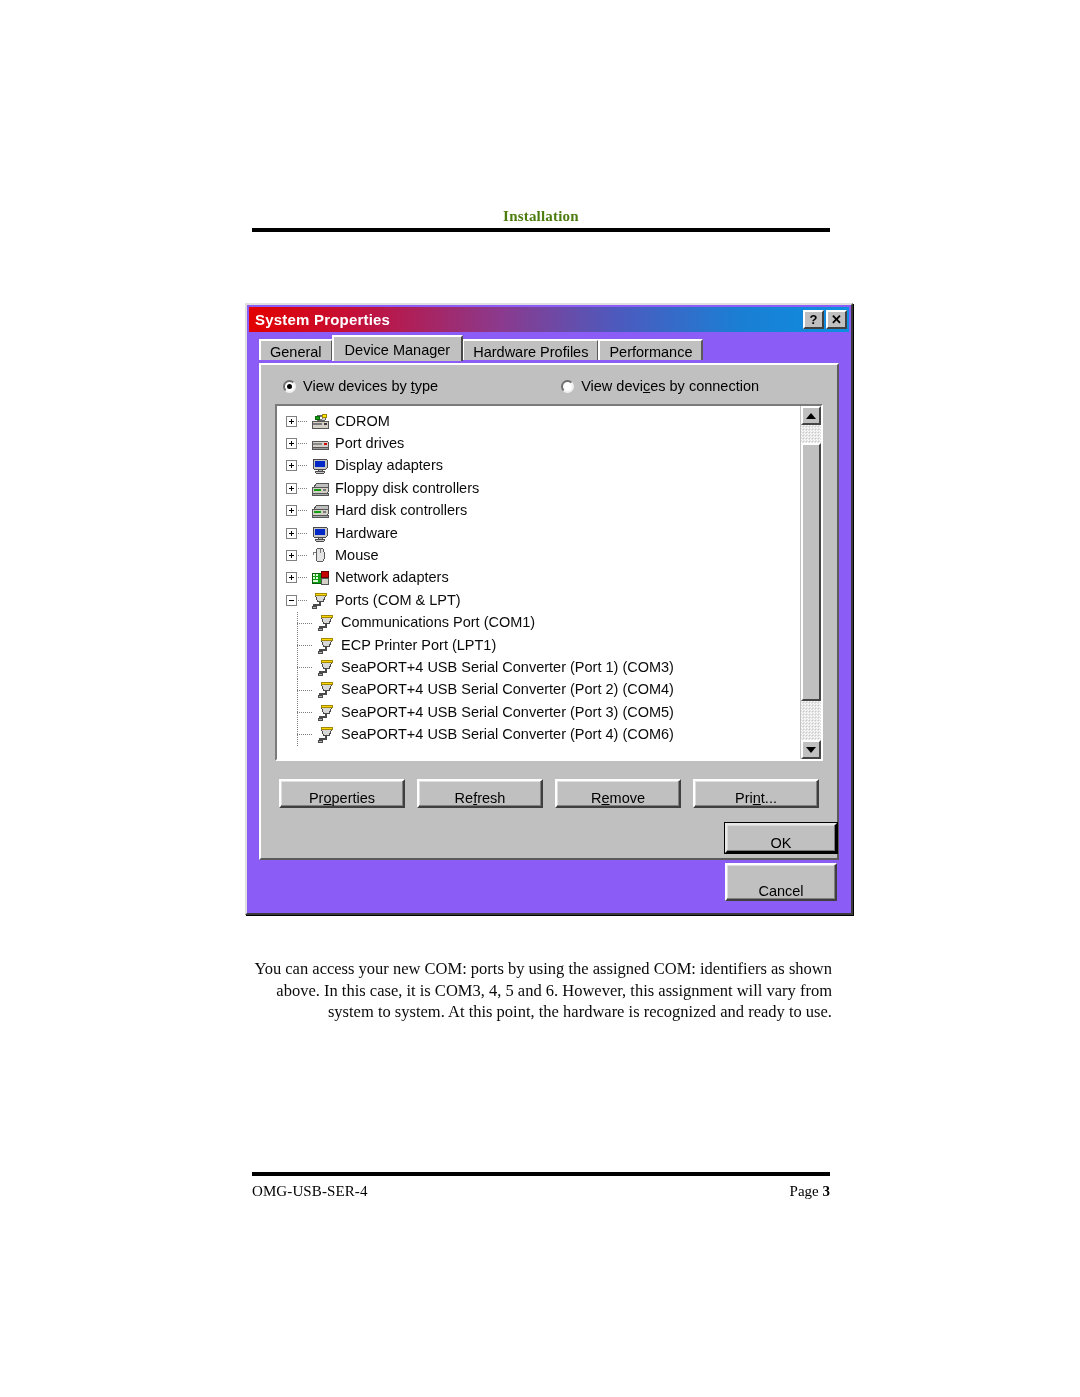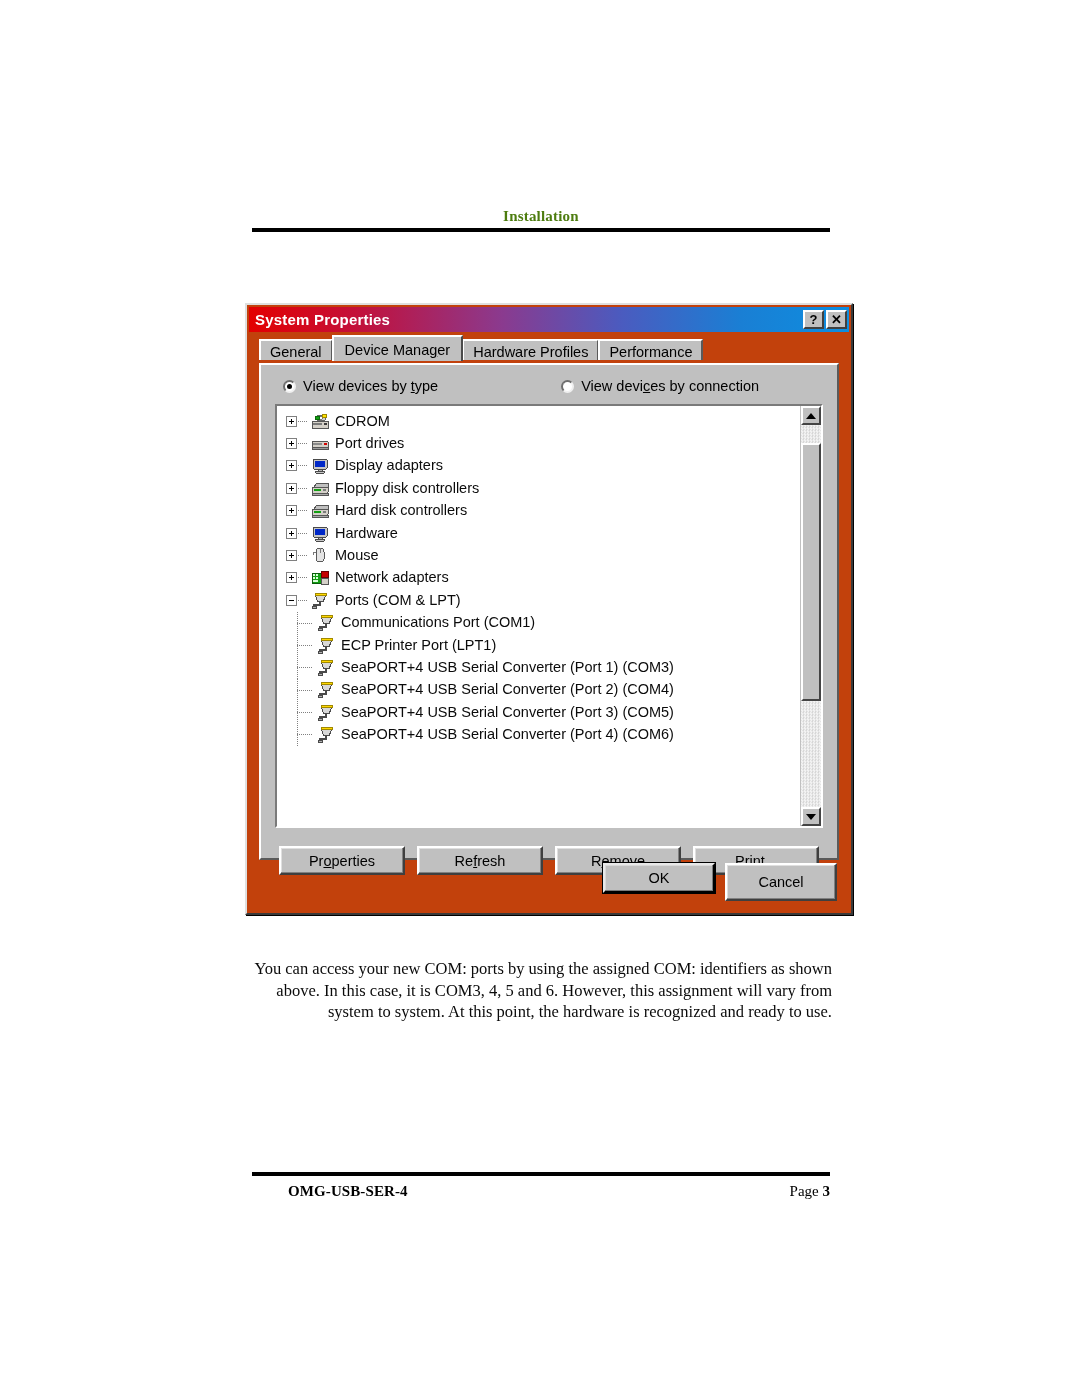--- a/index.html
+++ b/index.html
@@ -49,21 +49,21 @@
   }
   #page-footer .ftr-row {
     margin-top: 7px;
     display: flex;
     justify-content: space-between;
     align-items: baseline;
     font-family: "Liberation Serif", serif;
     font-size: 15px;
     color: #000;
   }
-  #page-footer .ftr-left { font-weight: bold; letter-spacing: .1px; margin-left: 36px; }
+  #page-footer .ftr-left { font-weight: normal; letter-spacing: .1px; }
   #page-footer .ftr-right { font-weight: normal; }
   #page-footer .ftr-right b { font-weight: bold; }
 
   
   #body-text {
     position: absolute;
     left: 252px;
     top: 958px;
     width: 580px;
     font-family: "Liberation Serif", serif;
@@ -73,21 +73,21 @@
     text-align: right;
   }
 
   
   #dialog {
     position: absolute;
     left: 245px;
     top: 303px;
     width: 608px;
     height: 612px;
-    background: #c2410c;
+    background: #8b5cf6;
     border-top: 2px solid #dfdfdf;
     border-left: 2px solid #dfdfdf;
     border-right: 2px solid #3a3a3a;
     border-bottom: 2px solid #3a3a3a;
     box-sizing: border-box;
     font-family: "Liberation Sans", sans-serif;
     box-shadow: 1px 1px 0 #000;
   }
   .titlebar {
     height: 25px;
@@ -198,21 +198,21 @@
   }
   .radio-dot .inner {
     width: 5px; height: 5px; border-radius: 50%; background: #000;
   }
   .radio-label { white-space: nowrap; }
   .radio-label u { text-decoration: underline; }
 
   
   .treewrap {
     margin: 10px 14px 16px 14px;
-    height: 424px;
+    height: 357px;
     background: #fff;
     border-top: 2px solid #7a7a7a;
     border-left: 2px solid #7a7a7a;
     border-right: 2px solid #fff;
     border-bottom: 2px solid #fff;
     box-sizing: border-box;
     display: flex;
     overflow: hidden;
     position: relative;
   }
@@ -334,34 +334,35 @@
     border-left: 2px solid #fff;
     border-right: 2px solid #3f3f3f;
     border-bottom: 2px solid #3f3f3f;
     box-shadow: inset -1px -1px 0 #808080, inset 1px 1px 0 #dfdfdf;
     font-size: 14.5px;
     font-family: "Liberation Sans", sans-serif;
     color: #000;
     height: 29px;
     width: 126px;
     display: flex;
-    align-items: center;
+    align-items: flex-end;
     justify-content: center;
     box-sizing: border-box;
     cursor: default;
   }
   .w95btn u { text-decoration: underline; }
 
   
   .bottomrow {
     position: absolute;
     right: 14px;
     bottom: 12px;
     display: flex;
     gap: 10px;
+    flex-direction: column;
   }
   .w95btn.default {
     border-top: 2px solid #e8e8e8;
     border-left: 2px solid #e8e8e8;
     border-right: 2px solid #000;
     border-bottom: 2px solid #000;
     box-shadow: inset -1px -1px 0 #7a7a7a, inset 1px 1px 0 #d8d8d8, 0 0 0 1px #000;
     width: 112px;
     height: 30px;
   }

